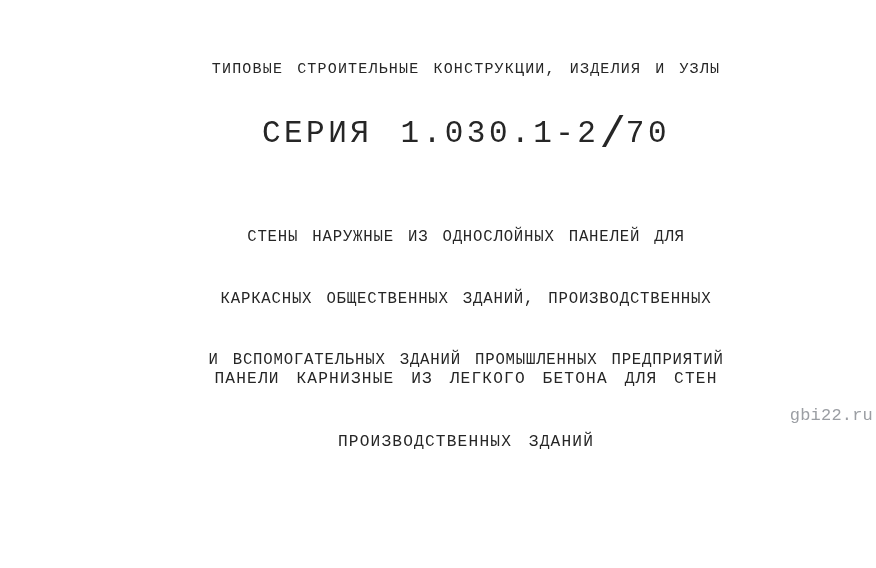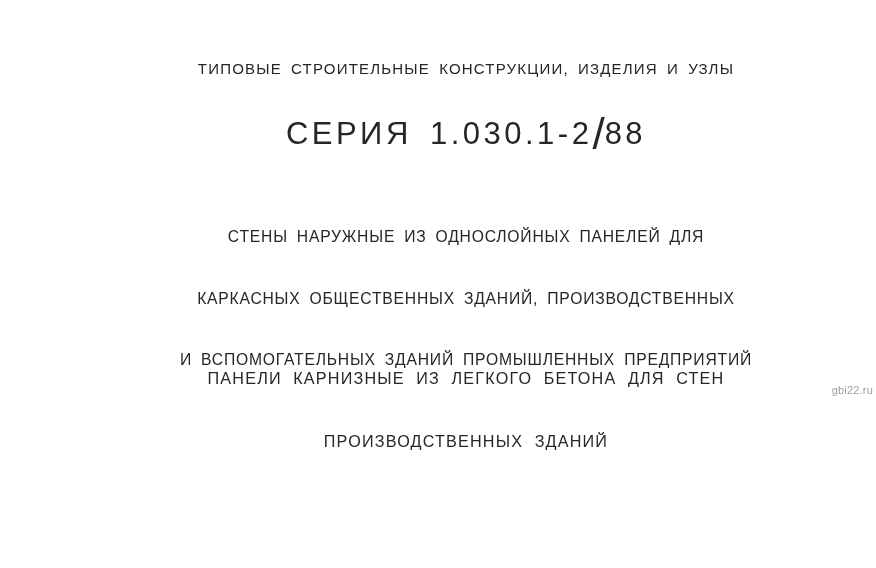--- a/index.html
+++ b/index.html
@@ -3,21 +3,21 @@
 <meta charset="utf-8">
 <style>
   * { margin: 0; padding: 0; box-sizing: border-box; }
   html, body { background: #ffffff; }
   .page {
     position: relative;
     width: 876px;
     height: 464px;
     background: #ffffff;
     overflow: hidden;
-    font-family: Liberation Sans, sans-serif;
+    font-family: Liberation Mono, monospace;
     color: #222222;
   }
   
   .tblock {
     position: absolute;
     left: 56px;
     right: 0;
     text-align: center;
     white-space: pre;
     color: #262626;
@@ -68,44 +68,44 @@
   }
   .doctype-line {
     top: 413px;
     font-size: 13px;
     font-weight: bold;
     letter-spacing: 1px;
     word-spacing: 3px;
   }
   .watermark {
     position: absolute;
-    top: 384px;
+    top: 406px;
     right: 3px;
-    font-size: 11px;
+    font-size: 17px;
     color: #9b9ea3;
     letter-spacing: 0.2px;
   }
   
   .smudge {
     position: absolute;
     background: #c9c9c9;
     opacity: 0.35;
     border-radius: 2px;
   }
   .smudge-1 { left: 2px; top: 557px; width: 12px; height: 3px; }
   .smudge-2 { left: 24px; top: 555px; width: 16px; height: 4px; }
 </style>
 </head>
 <body>
 
 <div class="page">
 
   <div class="tblock header-line">ТИПОВЫЕ СТРОИТЕЛЬНЫЕ КОНСТРУКЦИИ, ИЗДЕЛИЯ И УЗЛЫ</div>
 
-  <div class="tblock series-line"><span>СЕРИЯ 1.030.1-2</span><span class="big-slash">/</span><span>88</span></div>
+  <div class="tblock series-line"><span>СЕРИЯ 1.030.1-2</span><span class="big-slash">/</span><span>70</span></div>
 
   <div class="tblock title-para">
     <div>СТЕНЫ НАРУЖНЫЕ ИЗ ОДНОСЛОЙНЫХ ПАНЕЛЕЙ ДЛЯ</div>
     <div>КАРКАСНЫХ ОБЩЕСТВЕННЫХ ЗДАНИЙ, ПРОИЗВОДСТВЕННЫХ</div>
     <div>И ВСПОМОГАТЕЛЬНЫХ ЗДАНИЙ ПРОМЫШЛЕННЫХ ПРЕДПРИЯТИЙ</div>
   </div>
 
 
   <div class="tblock subtitle-para">
     <div>ПАНЕЛИ КАРНИЗНЫЕ ИЗ ЛЕГКОГО БЕТОНА ДЛЯ СТЕН</div>

